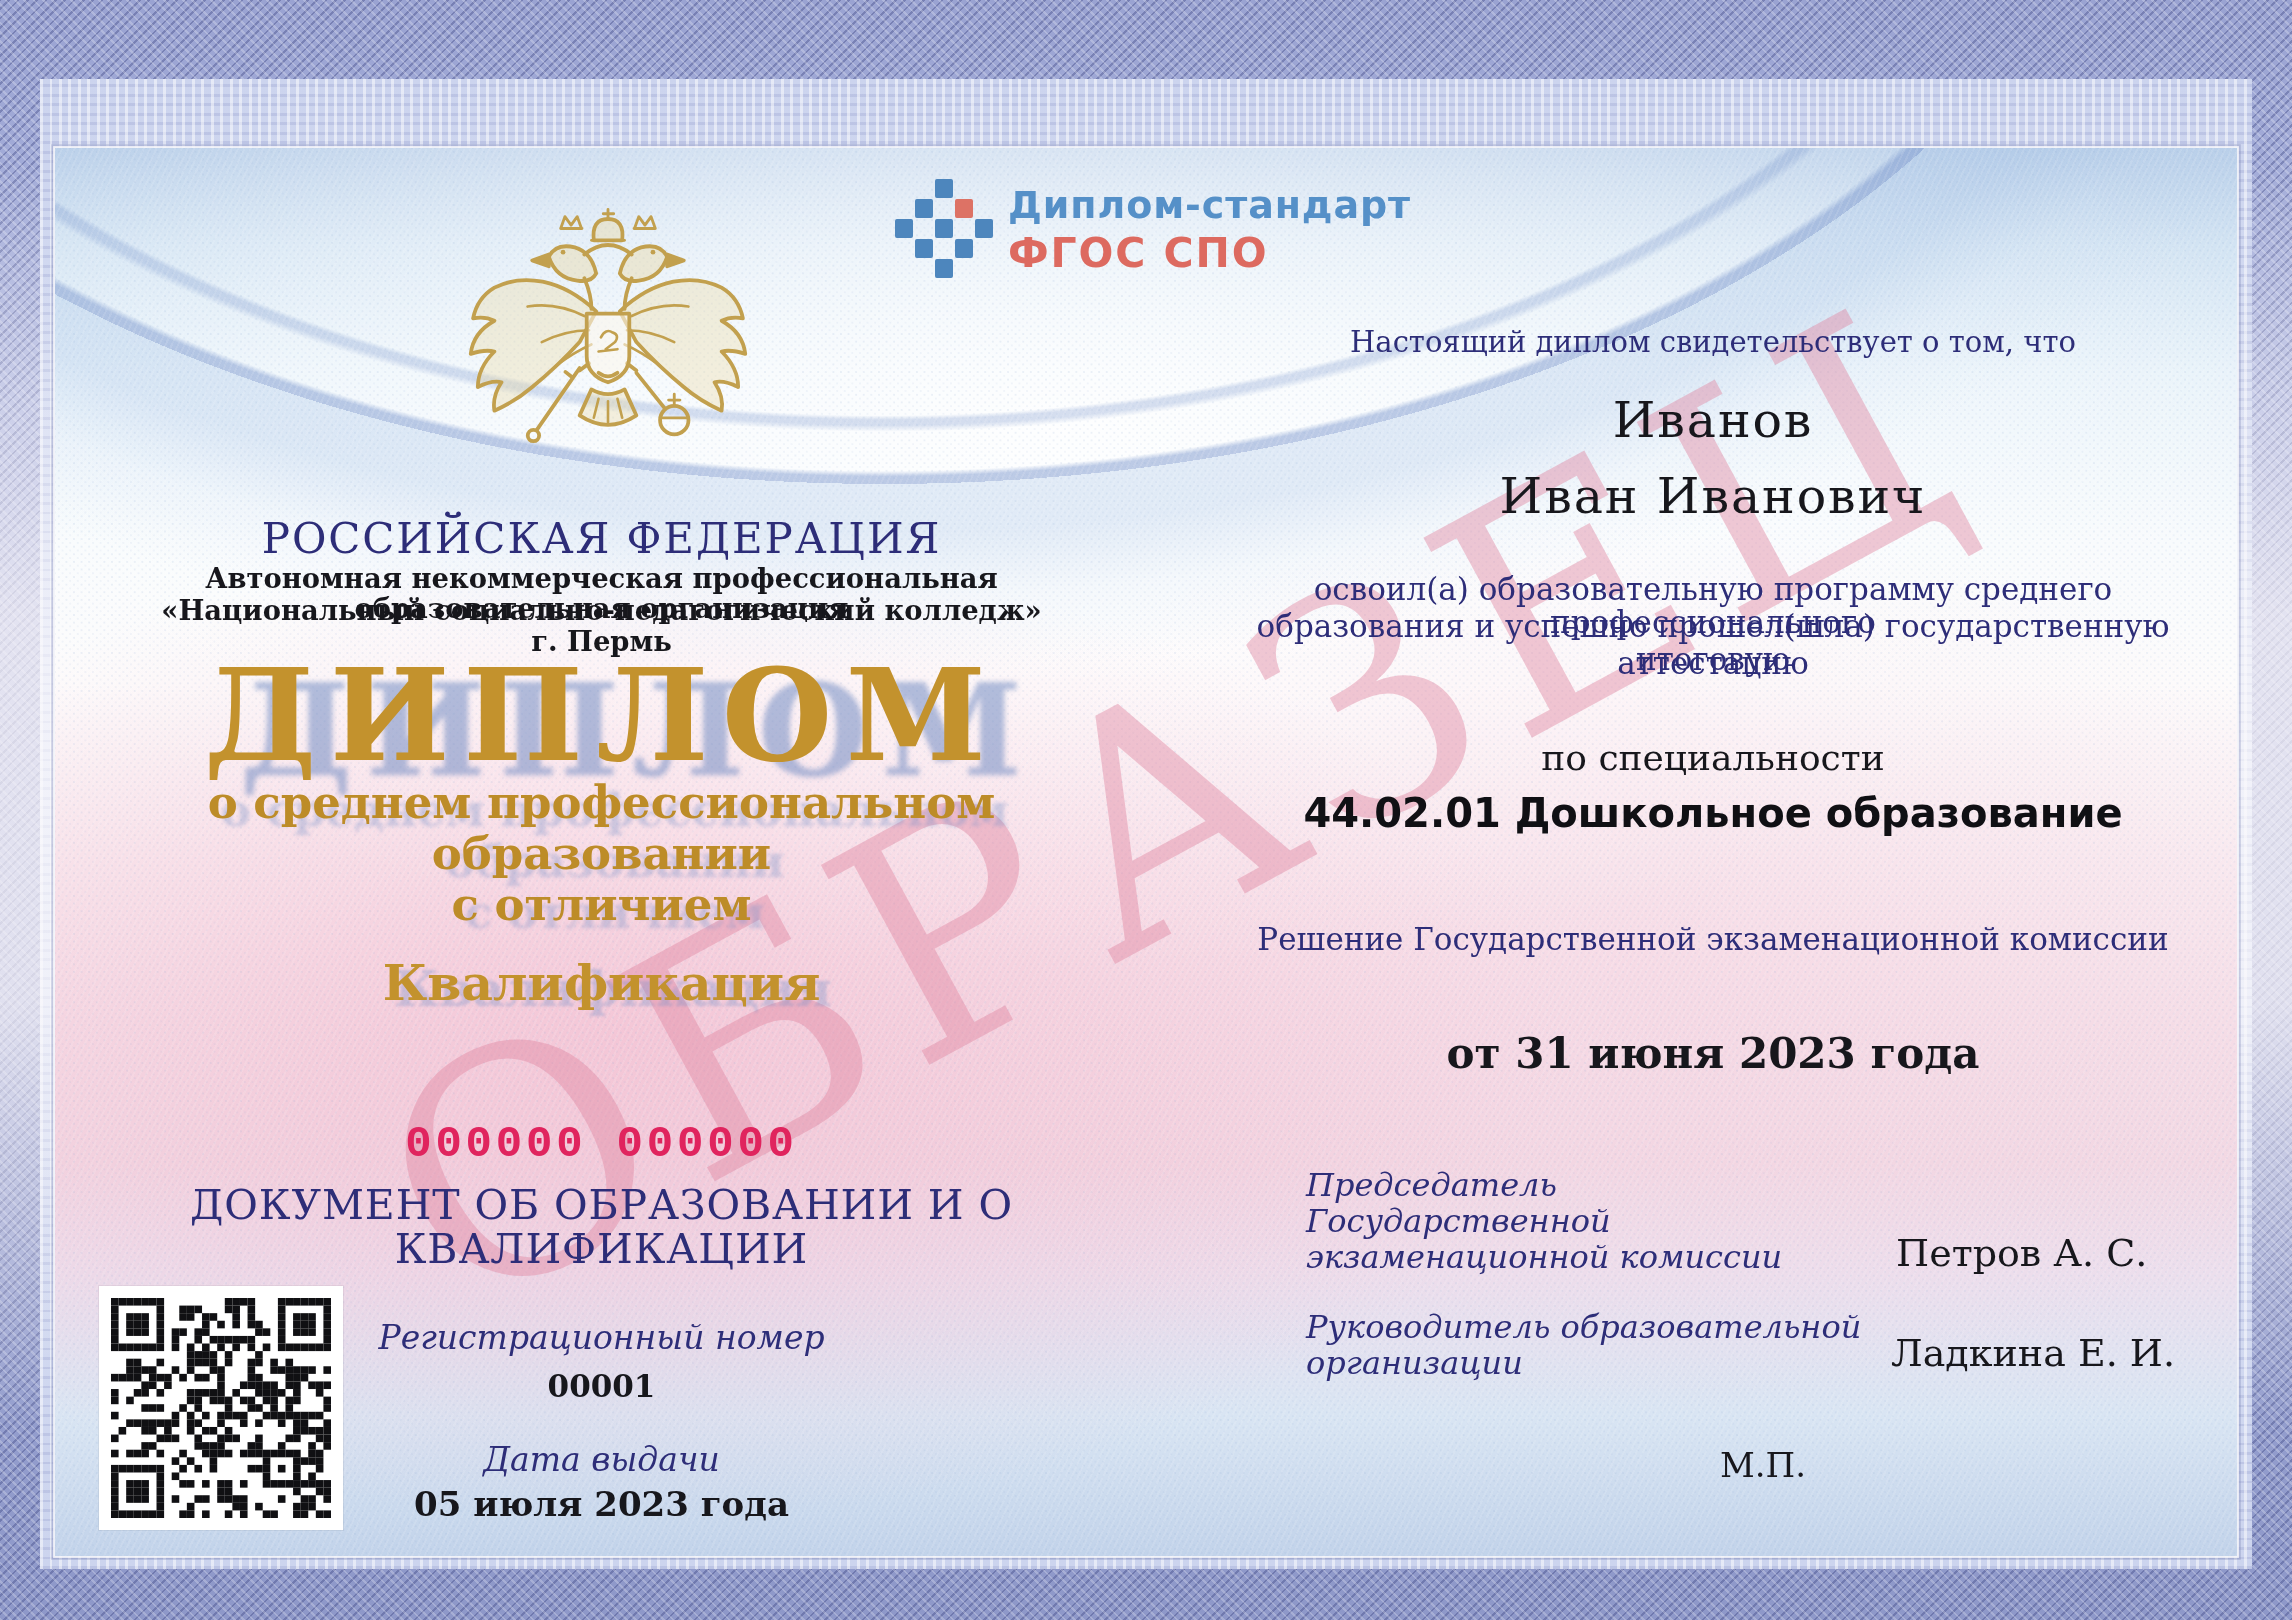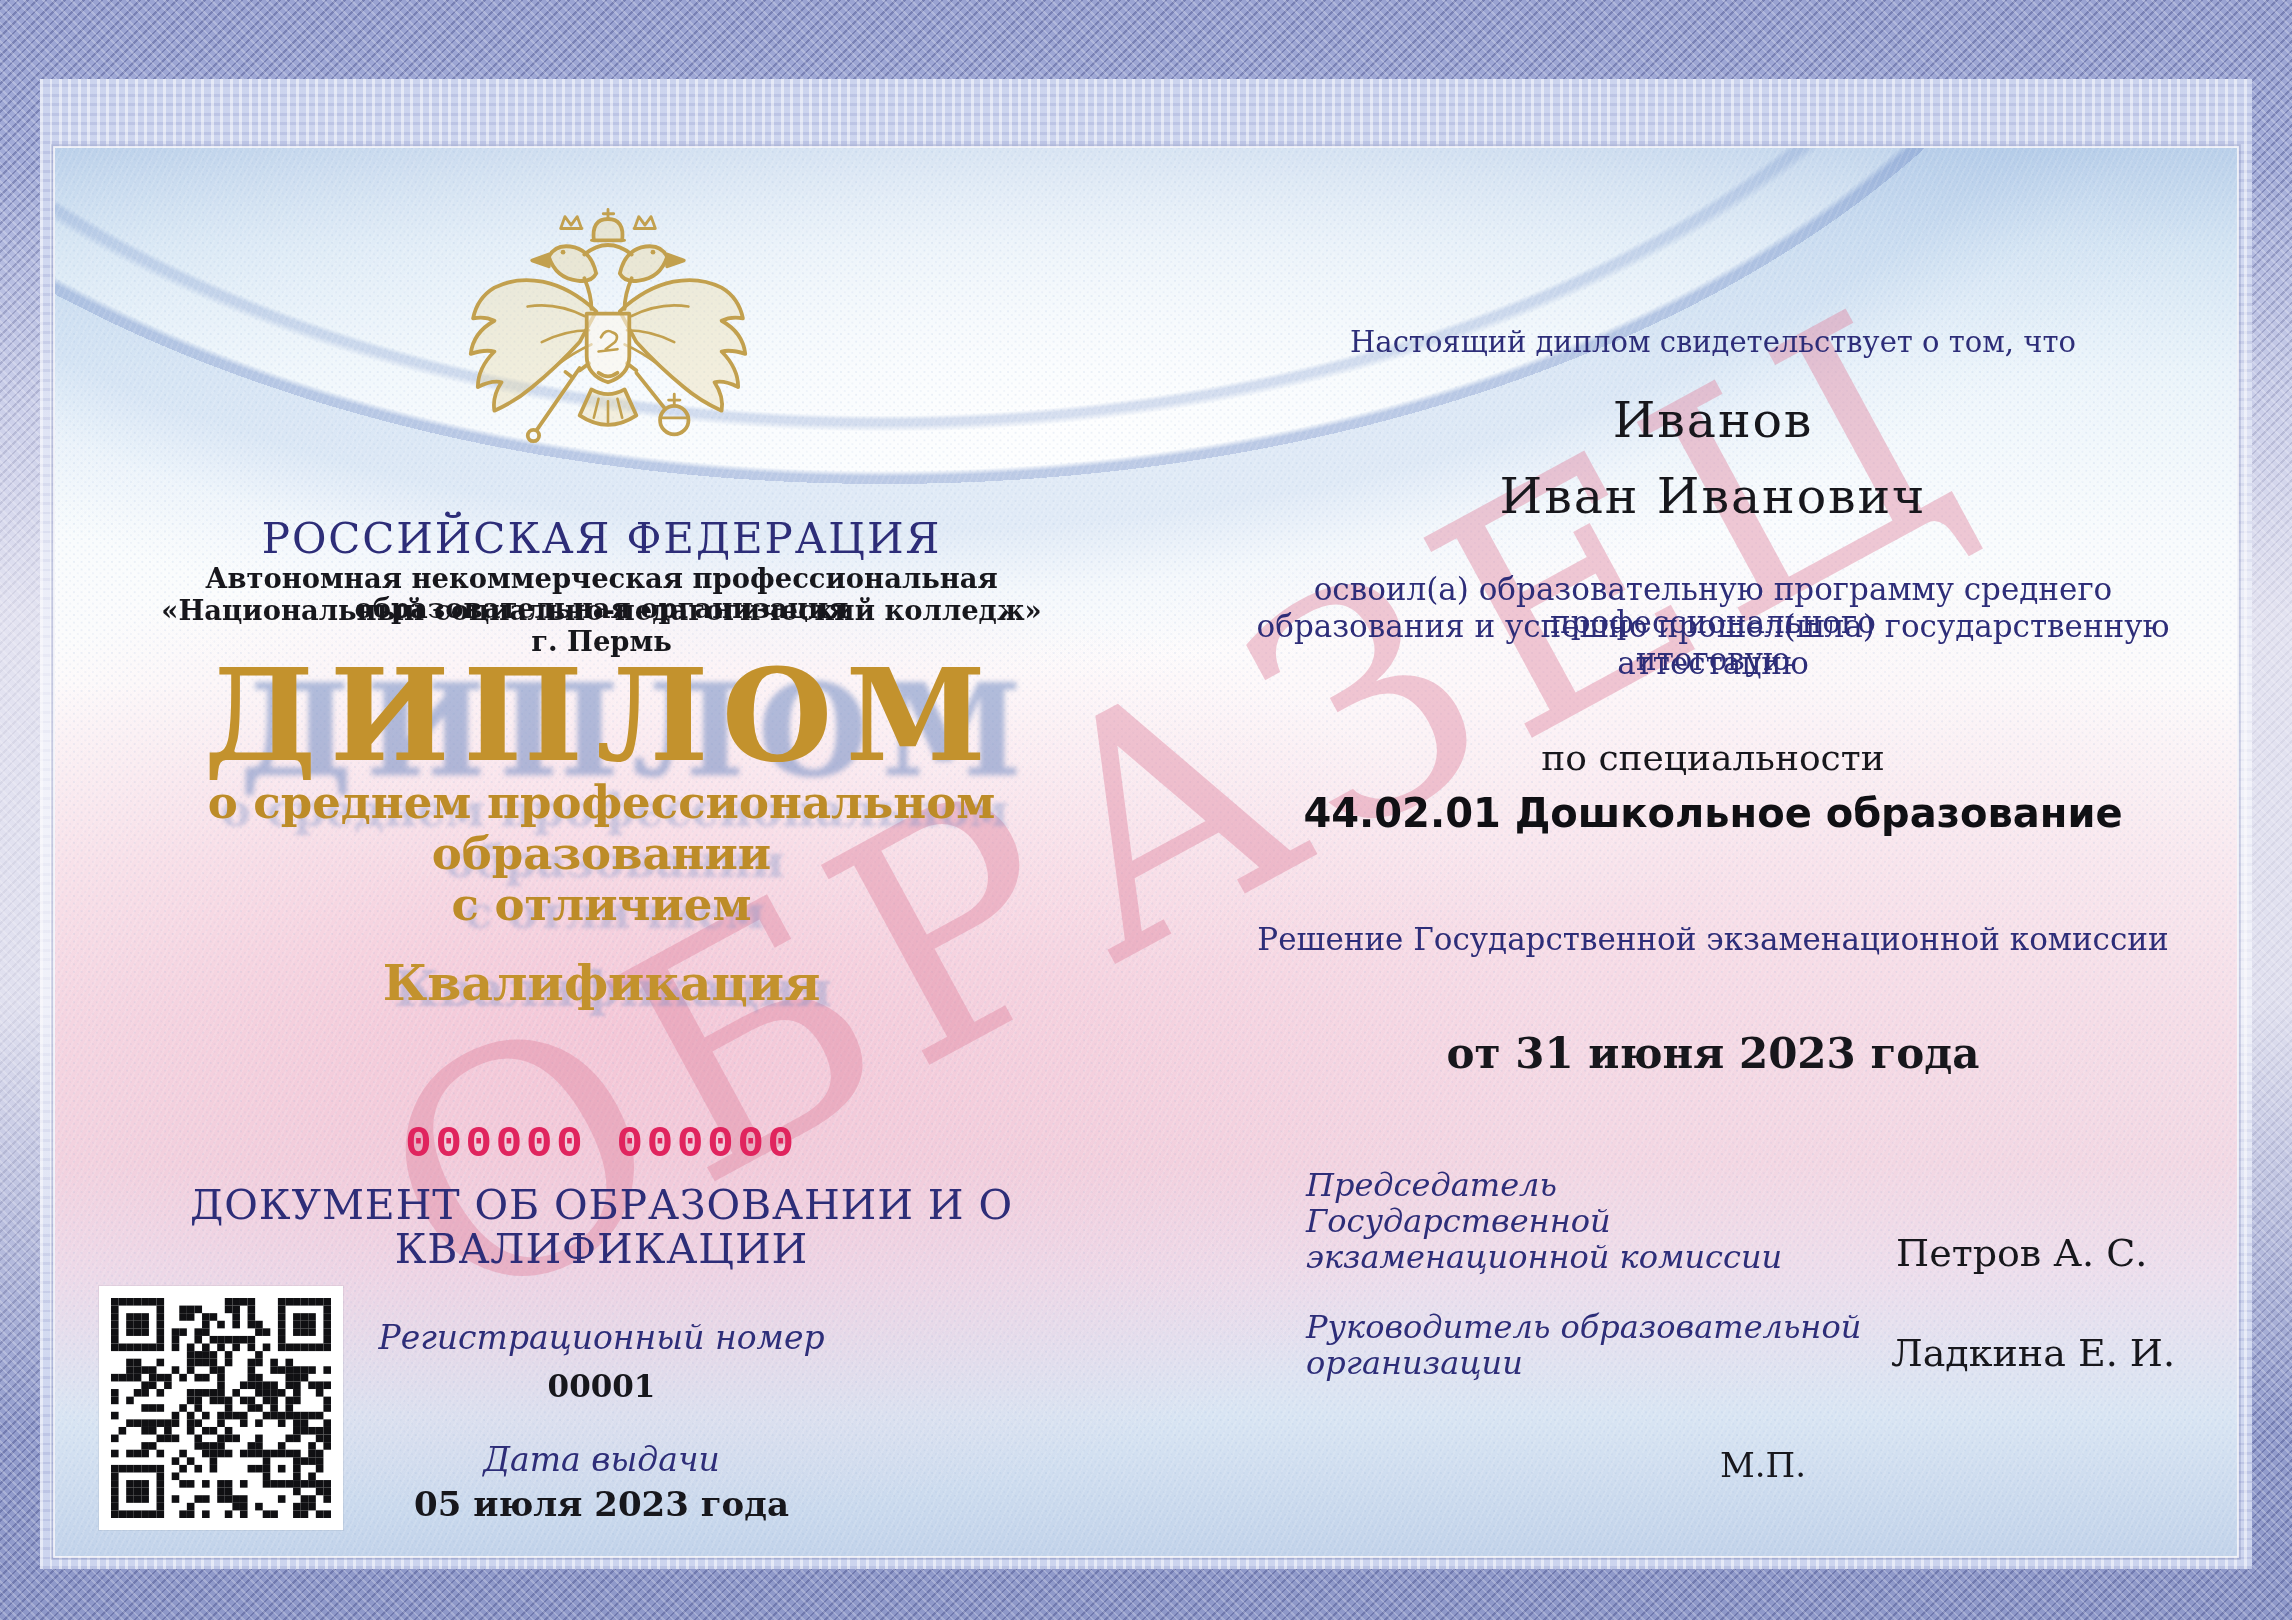--- a/index.html
+++ b/index.html
@@ -59,20 +59,37 @@
 </style>
 </head>
 <body>
 
 <div class="page">
   <div class="band"></div>
   <div class="inner">
 
     <div class="watermark">ОБРАЗЕЦ</div>
 
+    <div class="logo">
+      <div class="mark">
+        <i style="grid-area:1/3"></i>
+        <i style="grid-area:2/2"></i>
+        <i class="r" style="grid-area:2/4"></i>
+        <i style="grid-area:3/1"></i>
+        <i style="grid-area:3/3"></i>
+        <i style="grid-area:3/5"></i>
+        <i style="grid-area:4/2"></i>
+        <i style="grid-area:4/4"></i>
+        <i style="grid-area:5/3"></i>
+      </div>
+      <div class="logo-text">
+        <div class="logo-l1">Диплом-стандарт</div>
+        <div class="logo-l2">ФГОС СПО</div>
+      </div>
+    </div>
 
     <svg class="eagle" viewBox="0 0 120 130">
       <g stroke="#c2a04e" fill="none" stroke-width="1.6" stroke-linecap="round" stroke-linejoin="round">
         <g id="halfL">
           <path d="M55 44 C40 30 24 28 12 34 C7 37 4 42 3 47 q5 -1 9 1 q-9 5 -10 14 q6 -2 10 -1 q-7 7 -7 15 q6 -3 10 -2 q-4 6 -3 12 q9 -4 16 -10 q11 -9 20 -19 Z" fill="#e9d9a9" fill-opacity=".38"></path>
           <path d="M50 46 Q38 40 26 42 M52 52 Q42 52 32 57 M53 58 Q46 61 38 67" stroke-width="1.1"></path>
           <path d="M55 28 q-2 -9 -9 -11 q-8 -2 -11 4 q3 9 12 10 q6 1 8 -3 z" fill="#e9d9a9" fill-opacity=".45"></path>
           <path d="M35 20 l-7 2.5 l7 2.5 z" fill="#c2a04e"></path>
           <circle cx="41" cy="19" r="1" fill="#c2a04e" stroke="none"></circle>
           <path d="M40 9 l1.8 -5 2.6 3.6 2.6 -3.6 1.8 5 z M40 9 h9" stroke-width="1.2"></path>

